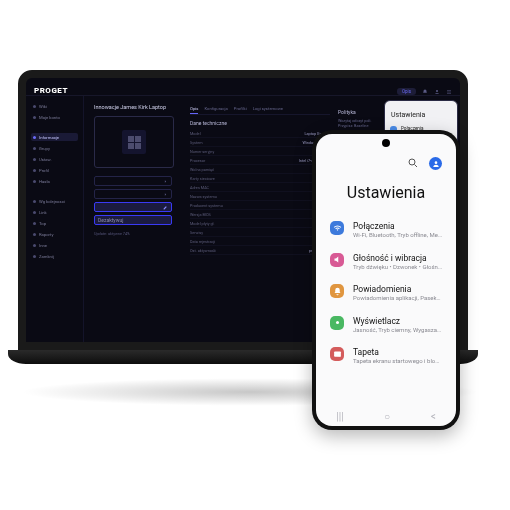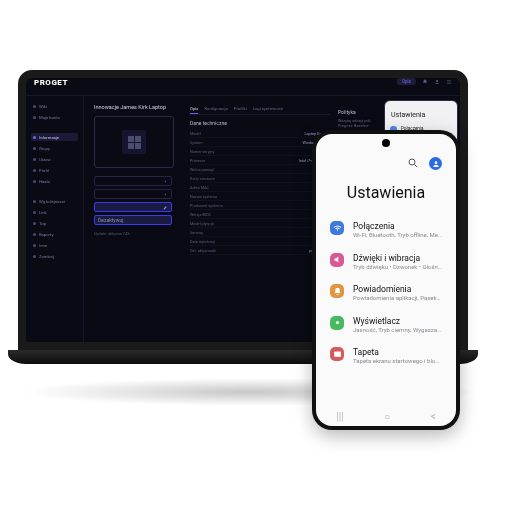--- a/index.html
+++ b/index.html
@@ -40,21 +40,21 @@
   
   .dash {
     position: absolute; inset: 0;
     display: flex; flex-direction: column;
     color: #8a8aa8;
     font-size: 5px;
   }
   .dash-header {
     height: 18px;
     border-bottom: 1px solid #17172a;
-    display: flex; align-items: flex-start;
+    display: flex; align-items: flex-end;
     padding: 0 8px;
     justify-content: space-between;
   }
   .brand { color: #fff; font-weight: 800; font-size: 8px; letter-spacing: .5px; }
   .header-right { display: flex; gap: 6px; align-items: center; }
   .pill { background:#1d1d38; border-radius:3px; padding:1px 5px; font-size:4.5px; color:#6a6af5; }
   .hicon { width:6px; height:6px; color:#5a5a84; display:inline-flex; }
   .dash-body { flex:1; display:flex; }
   .sidebar {
     width: 58px; border-right:1px solid #14142a;
@@ -474,21 +474,21 @@
             <div class="ph-s">Wi-Fi, Bluetooth, Tryb offline, Menedżer</div>
           </div>
         </div>
         <div class="ph-item">
           <div class="ph-ico c-pink">
             <svg viewBox="0 0 24 24">
               <path d="M4 9v6h4l6 5V4L8 9H4z"></path>
             </svg>
           </div>
           <div class="ph-body">
-            <div class="ph-t">Dźwięki i wibracja</div>
+            <div class="ph-t">Głośność i wibracja</div>
             <div class="ph-s">Tryb dźwięku • Dzwonek • Głośność</div>
           </div>
         </div>
         <div class="ph-item">
           <div class="ph-ico c-orng">
             <svg viewBox="0 0 24 24">
               <path d="M12 2a6 6 0 00-6 6v5l-2 3h16l-2-3V8a6 6 0 00-6-6zM9 19a3 3 0 006 0"></path>
             </svg>
           </div>
           <div class="ph-body">

